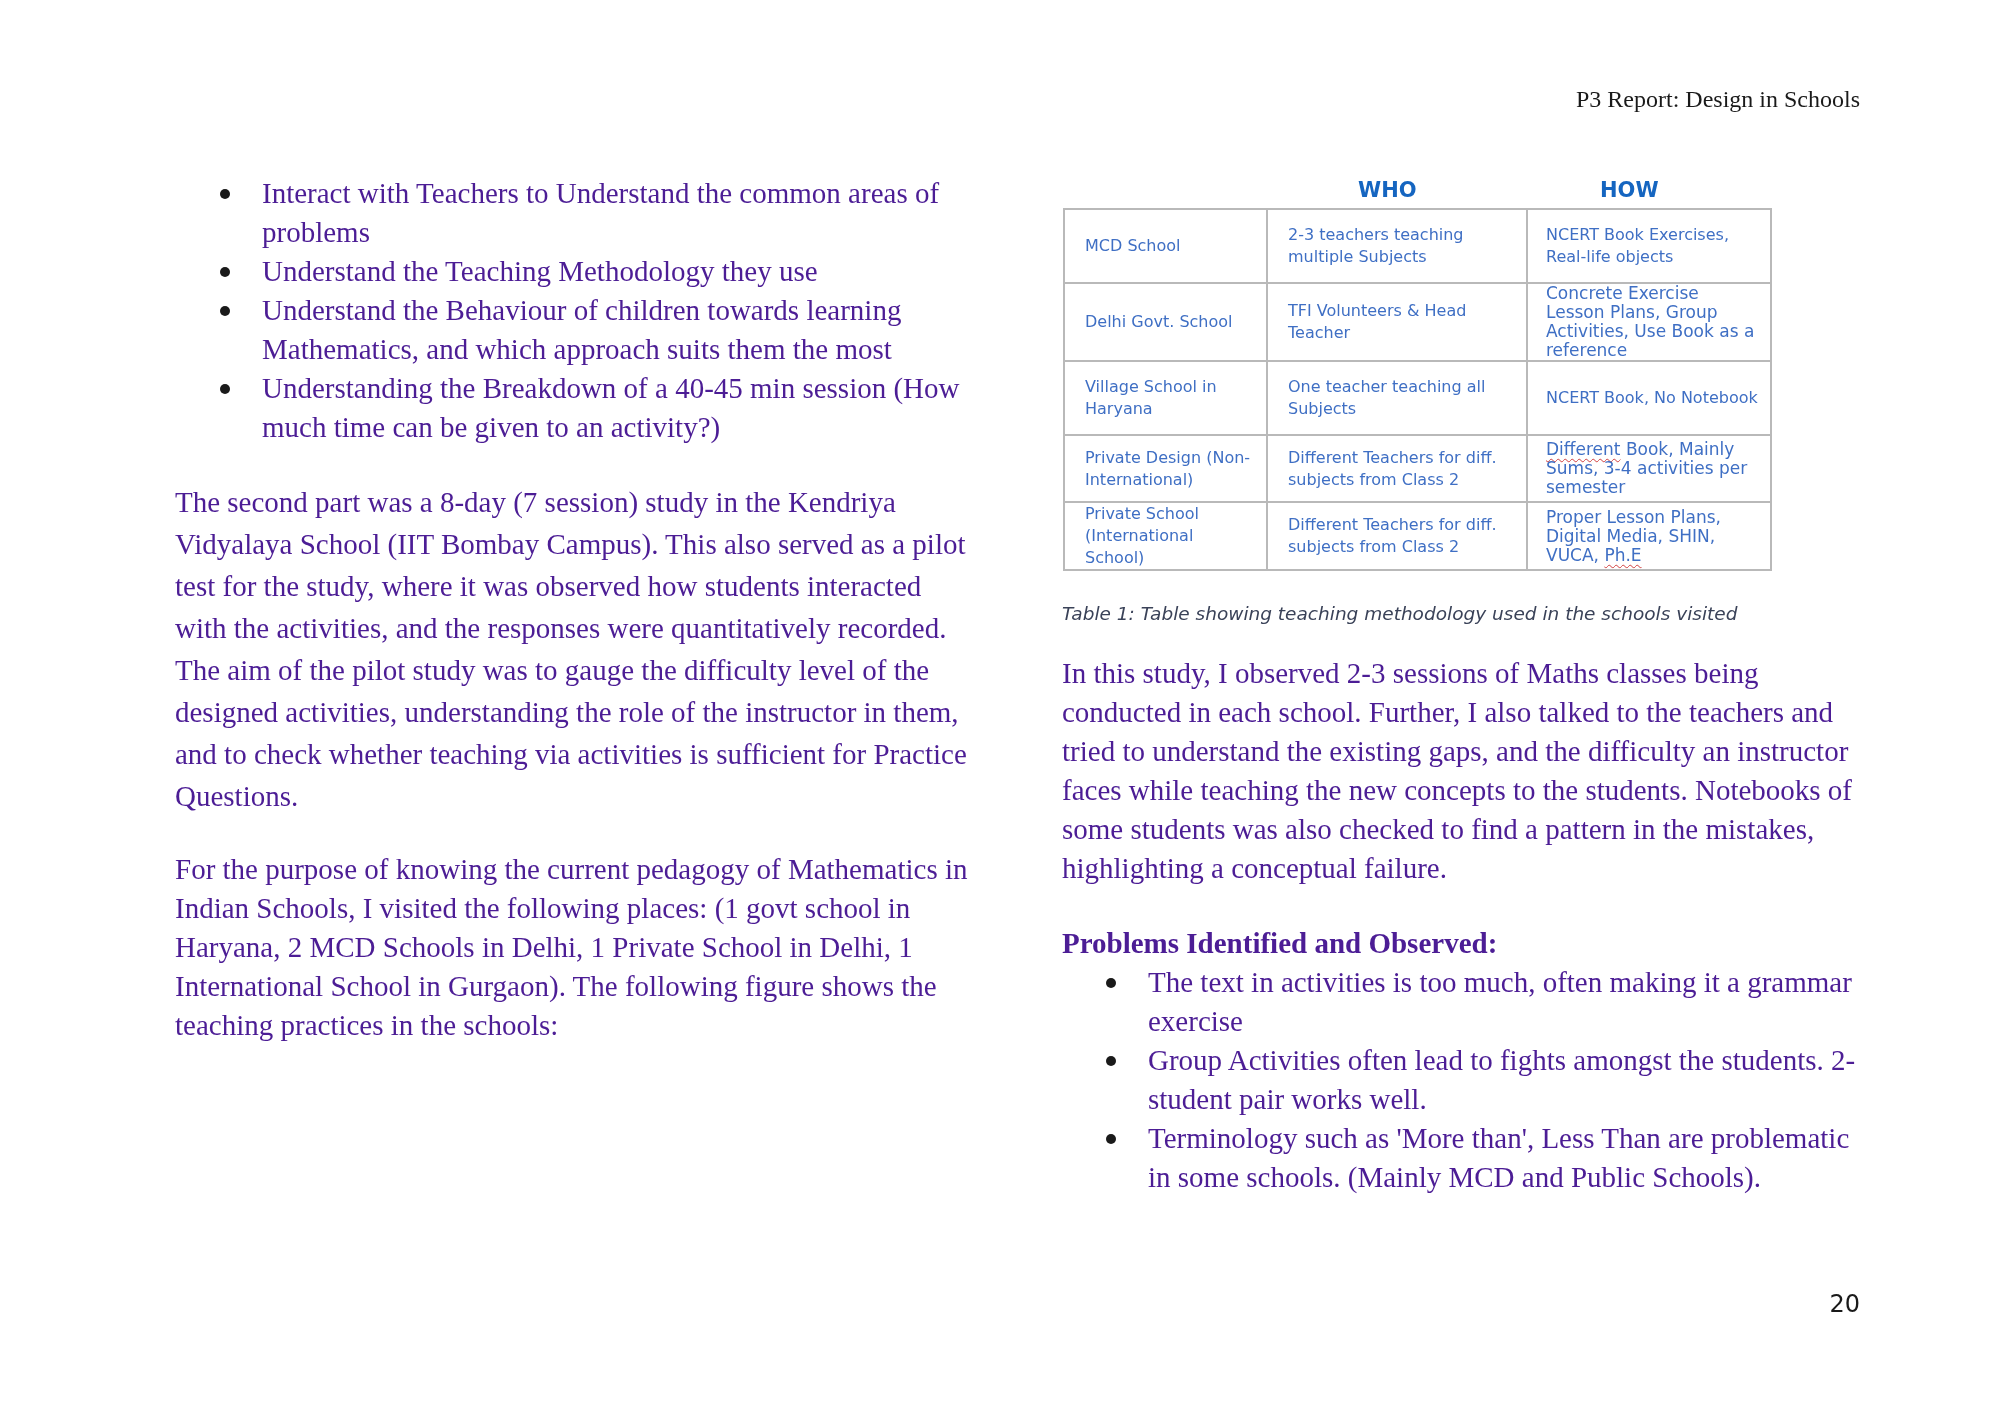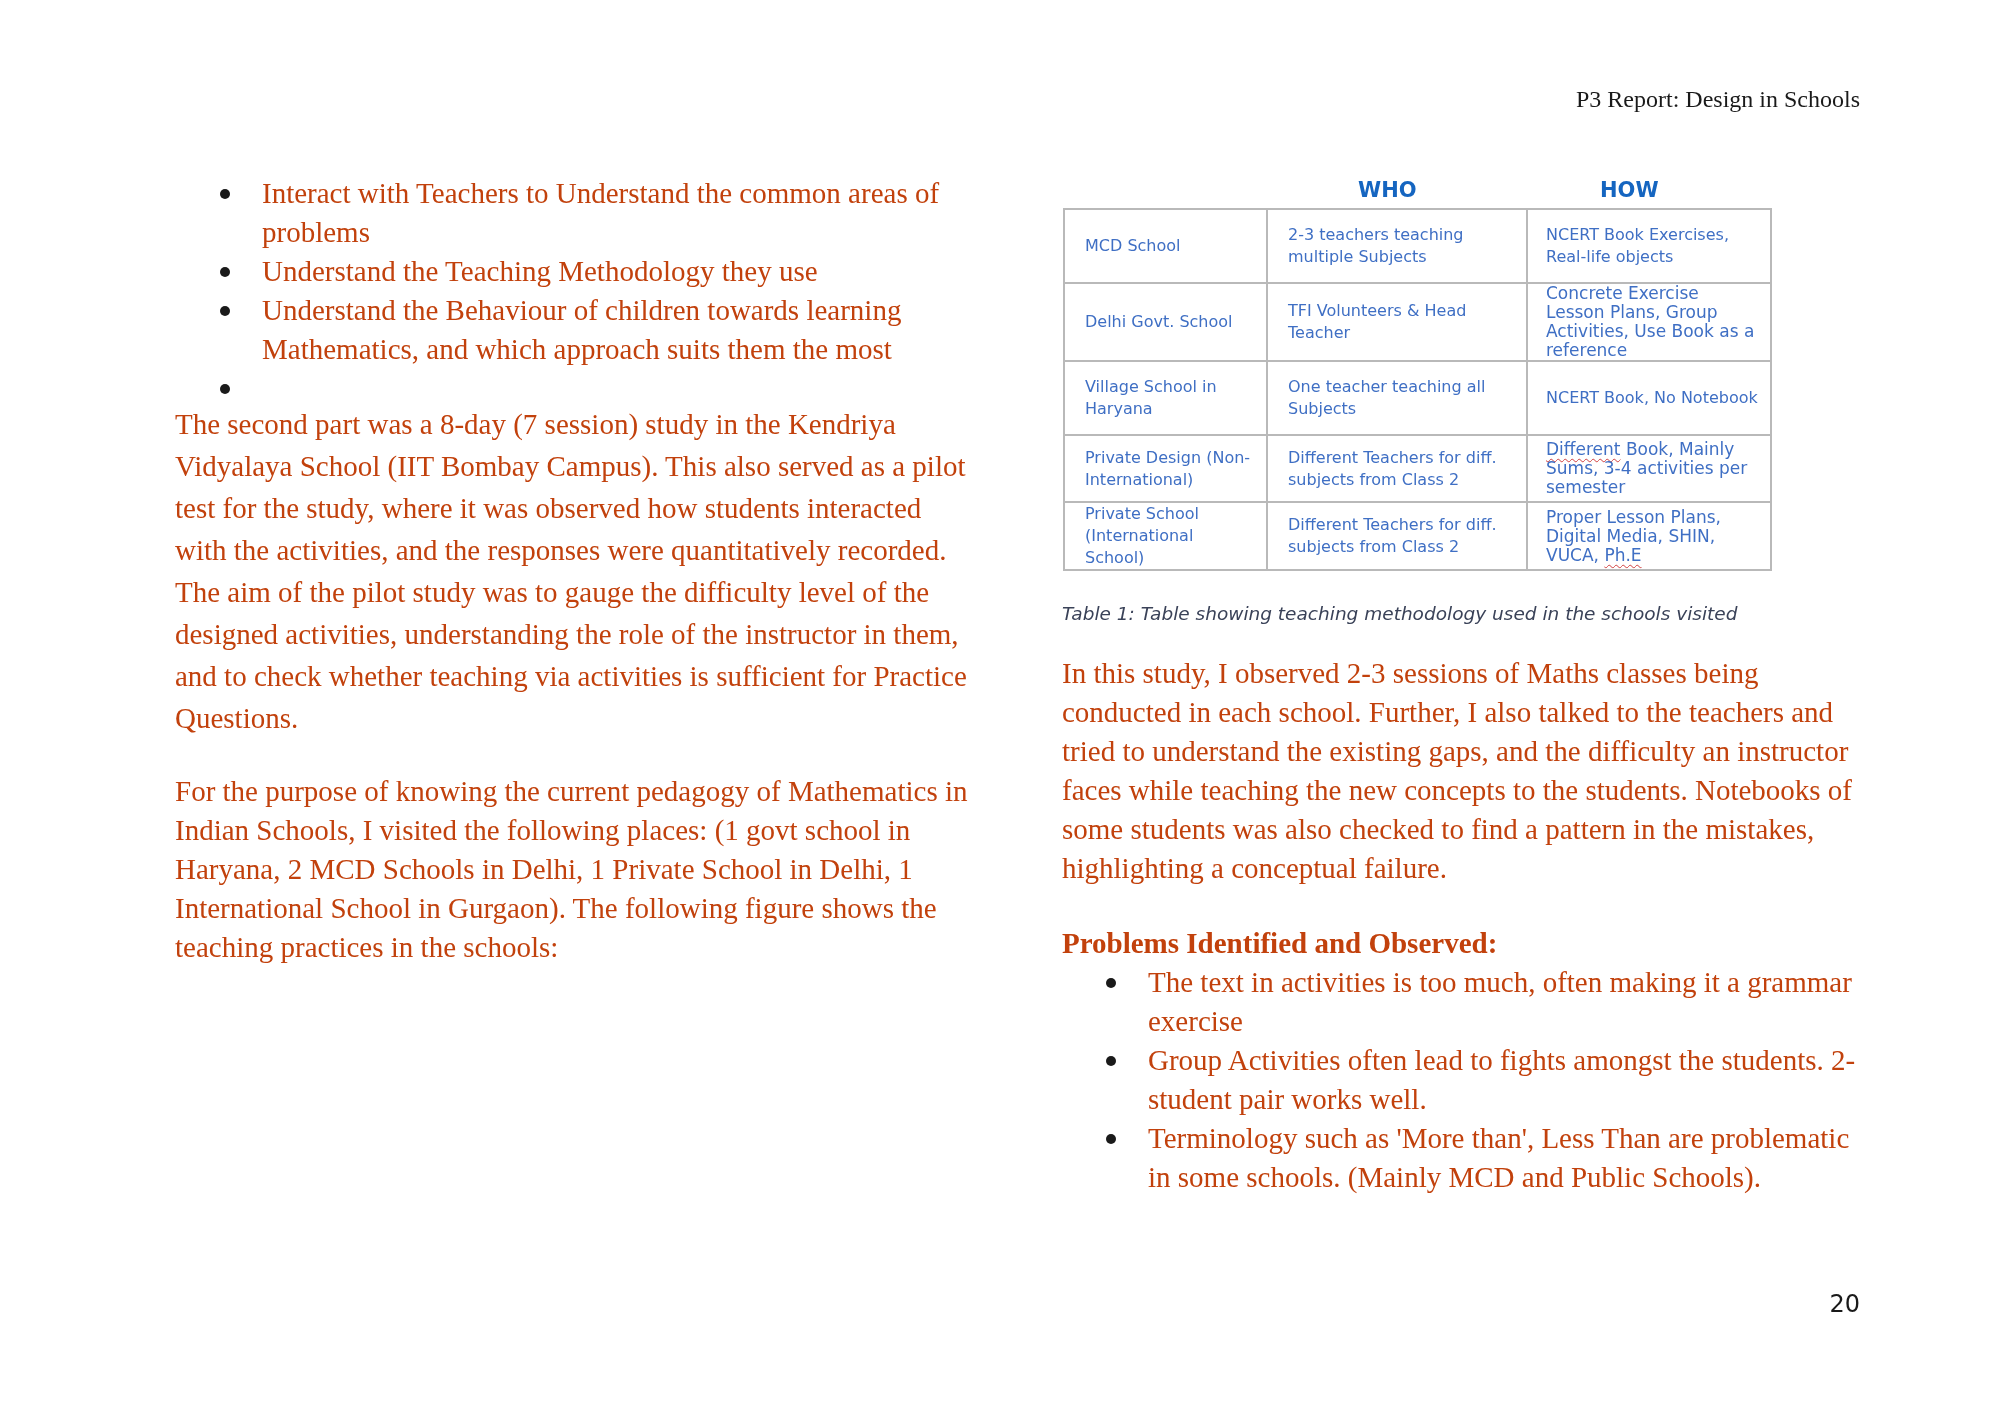--- a/index.html
+++ b/index.html
@@ -4,21 +4,21 @@
 <style>
   html, body { margin: 0; padding: 0; }
   body {
     width: 2000px; height: 1414px; background: #ffffff; position: relative; overflow: hidden;
     font-family: "Liberation Serif", "DejaVu Serif", serif; color: #1a1a1a;
   }
   .abs { position: absolute; }
   .running-header {
     top: 86px; right: 140px; font-size: 24px; color: #1a1a1a; white-space: nowrap;
   }
-  .col { position: absolute; font-size: 29px; line-height: 39px; color: #c2410c; }
+  .col { position: absolute; font-size: 29px; line-height: 39px; color: #4c1d95; }
   .left-col { left: 175px; top: 174px; width: 805px; }
   .right-col { left: 1062px; width: 810px; }
 
   ul.bullets { list-style: none; margin: 0; padding: 0; }
   ul.bullets li { position: relative; padding-left: 87px; margin: 0; }
   ul.bullets li .dot {
     position: absolute; left: 45px; top: 15px; width: 10px; height: 10px; border-radius: 50%; background: #1a1a1a;
   }
   .left-col p, .right-col p { margin: 0; }
   .para-2 { margin-top: 34px !important; line-height: 42px; }
@@ -64,21 +64,21 @@
 </head>
 <body>
 
 <div class="abs running-header">P3 Report: Design in Schools</div>
 
 <div class="col left-col">
   <ul class="bullets">
     <li><span class="dot"></span><span>Interact with Teachers to Understand the common areas of problems</span></li>
     <li><span class="dot"></span><span>Understand the Teaching Methodology they use</span></li>
     <li><span class="dot"></span><span>Understand the Behaviour of children towards learning Mathematics, and which approach suits them the most</span></li>
-    <li><span class="dot"></span></li>
+    <li><span class="dot"></span><span>Understanding the Breakdown of a 40-45 min session (How much time can be given to an activity?)</span></li>
   </ul>
   <p class="para-2">The second part was a 8-day (7 session) study in the Kendriya Vidyalaya School (IIT Bombay Campus). This also served as a pilot test for the study, where it was observed how students interacted with the activities, and the responses were quantitatively recorded. The aim of the pilot study was to gauge the difficulty level of the designed activities, understanding the role of the instructor in them, and to check whether teaching via activities is sufficient for Practice Questions.</p>
   <p class="para-3">For the purpose of knowing the current pedagogy of Mathematics in Indian Schools, I visited the following places: (1 govt school in Haryana, 2 MCD Schools in Delhi, 1 Private School in Delhi, 1 International School in Gurgaon). The following figure shows the teaching practices in the schools:</p>
 </div>
 
 <div class="abs tbl-wrap">
   <div class="tbl-head">
     <span class="who">WHO</span>
     <span class="how">HOW</span>
   </div>

